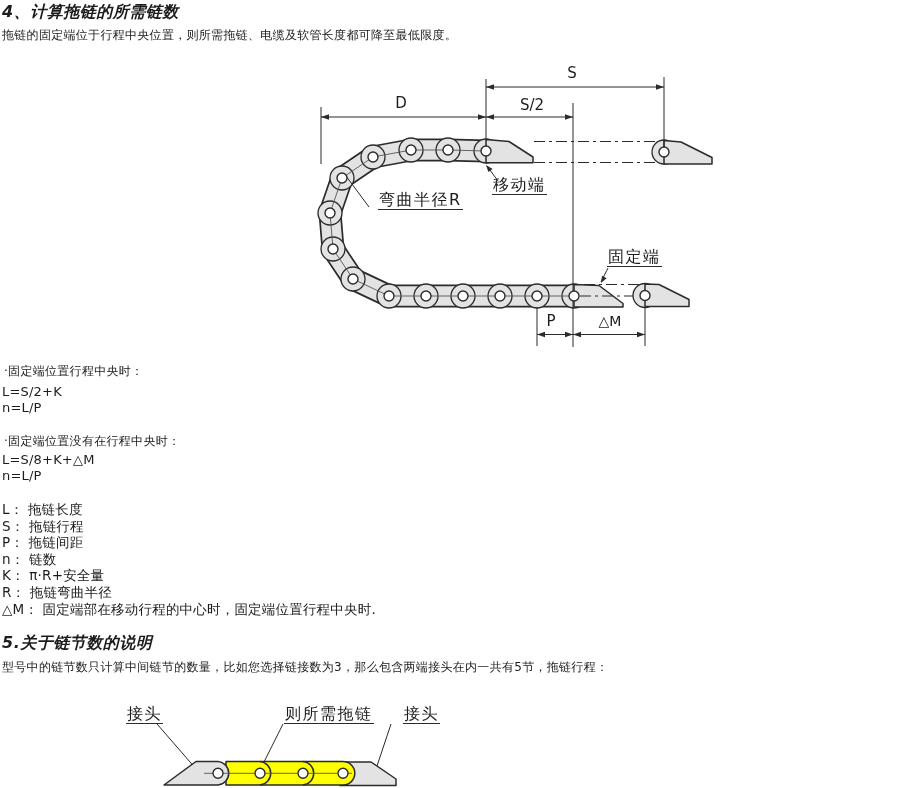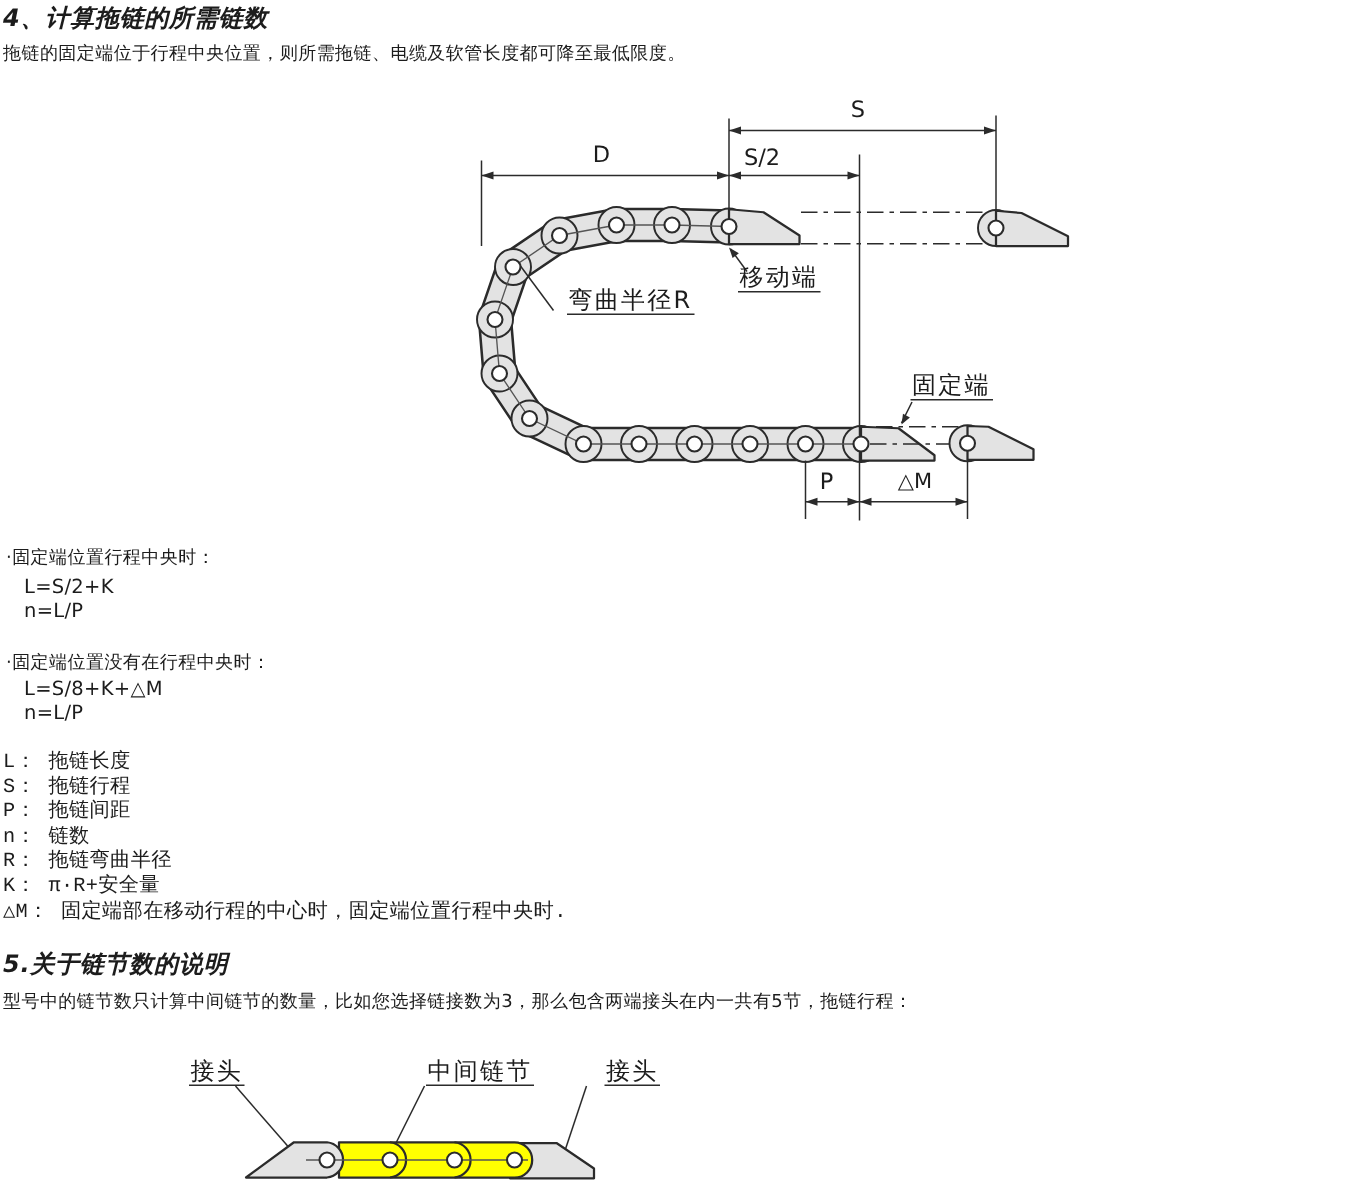--- a/index.html
+++ b/index.html
@@ -11,22 +11,22 @@
   *{box-sizing:border-box;}
   html,body{margin:0;padding:0;}
   body{
     width:910px;height:788px;background:#ffffff;
     font-family:"DejaVu Sans",sans-serif;color:var(--text);
   }
   .page{position:relative;width:910px;height:788px;overflow:hidden;background:#fff;}
   .abs{position:absolute;white-space:nowrap;}
   .t-title{font-size:16px;font-weight:bold;letter-spacing:0.5px;font-style:italic;}
   .t-body{font-size:12px;letter-spacing:0.3px;}
-  .t-form{font-size:13px;letter-spacing:0.2px;margin-left:14px;}
-  .defs-line{font-size:13.5px;line-height:16.6px;letter-spacing:0.2px;white-space:nowrap;font-family:Liberation Mono, monospace;}
+  .t-form{font-size:13px;letter-spacing:0.2px;}
+  .defs-line{font-size:13.5px;line-height:16.6px;letter-spacing:0.2px;white-space:nowrap;}
   .dim{position:absolute;font-size:15px;text-align:center;color:var(--text);}
   .dim-small{font-size:14px;}
   .callout{
     position:absolute;font-size:16px;letter-spacing:1.5px;white-space:nowrap;
     border-bottom:1.5px solid var(--line);padding:0 1px 1px 1px;line-height:17px;
   }
   svg{position:absolute;left:0;top:0;}
   .ln{stroke:var(--line);stroke-width:1;fill:none;}
   .dd{stroke:var(--line);stroke-width:1;fill:none;stroke-dasharray:11 4 3 4;}
   .casing{stroke:var(--line);stroke-width:23;fill:none;stroke-linecap:round;stroke-linejoin:round;}
@@ -162,46 +162,46 @@
         <circle class="hole" cx="343" cy="773.3" r="5"></circle>
       </g>
     </g>
   </svg>
 
   <div class="abs t-title" style="left:2px;top:2px;">4、计算拖链的所需链数</div>
   <div class="abs t-body" style="left:2px;top:27px;">拖链的固定端位于行程中央位置，则所需拖链、电缆及软管长度都可降至最低限度。</div>
 
   <div class="dim" style="left:562px;top:64px;width:20px;">S</div>
   <div class="dim" style="left:391px;top:94px;width:20px;">D</div>
-  <div class="dim" style="left:486px;top:96px;width:44px;">S/2</div>
+  <div class="dim" style="left:510px;top:96px;width:44px;">S/2</div>
   <div class="dim" style="left:541px;top:312px;width:20px;">P</div>
   <div class="dim dim-small" style="left:588px;top:313px;width:44px;">△M</div>
 
   <div class="callout" style="left:492px;top:176px;">移动端</div>
   <div class="callout" style="left:368px;top:191px;margin-left:10px;">弯曲半径R</div>
   <div class="callout" style="left:607px;top:248px;">固定端</div>
 
   <div class="abs t-body" style="left:4px;top:363px;">·固定端位置行程中央时：</div>
   <div class="abs t-form" style="left:2px;top:384px;">L=S/2+K</div>
   <div class="abs t-form" style="left:2px;top:400px;">n=L/P</div>
 
   <div class="abs t-body" style="left:4px;top:433px;">·固定端位置没有在行程中央时：</div>
   <div class="abs t-form" style="left:2px;top:452px;">L=S/8+K+△M</div>
   <div class="abs t-form" style="left:2px;top:468px;">n=L/P</div>
 
   <div class="abs" style="left:2px;top:501px;">
     <div class="defs-line">L： 拖链长度</div>
     <div class="defs-line">S： 拖链行程</div>
     <div class="defs-line">P： 拖链间距</div>
     <div class="defs-line">n： 链数</div>
+    <div class="defs-line">K： π·R+安全量</div>
     <div class="defs-line">R： 拖链弯曲半径</div>
-    <div class="defs-line">K： π·R+安全量</div>
     <div class="defs-line">△M： 固定端部在移动行程的中心时，固定端位置行程中央时.</div>
   </div>
 
   <div class="abs t-title" style="left:2px;top:633px;">5.关于链节数的说明</div>
   <div class="abs t-body" style="left:2px;top:659px;">型号中的链节数只计算中间链节的数量，比如您选择链接数为3，那么包含两端接头在内一共有5节，拖链行程：</div>
 
   <div class="callout" style="left:126px;top:705px;">接头</div>
-  <div class="callout" style="left:284px;top:705px;">中间链节</div>
+  <div class="callout" style="left:284px;top:705px;">则所需拖链</div>
   <div class="callout" style="left:403px;top:705px;">接头</div>
 
 </div>
 
 </body></html>

